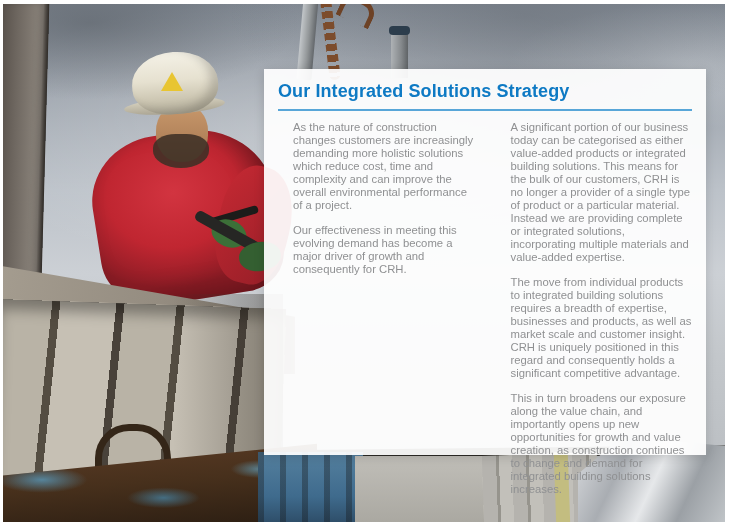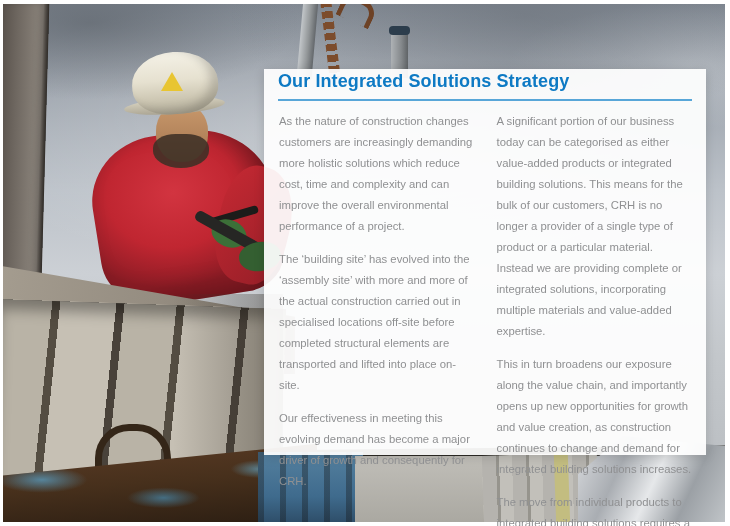--- a/index.html
+++ b/index.html
@@ -83,31 +83,31 @@
   .yellow-stripe{left:552px;top:448px;width:14px;height:74px;transform:rotate(-2deg);background:#c3bd80;}
   .plastic-sheet{left:575px;top:430px;width:160px;height:95px;
     clip-path:polygon(0 42%,28% 2%,100% 14%,100% 100%,0 100%);
     background:linear-gradient(115deg,#dcdee1 0%,#a9adb2 28%,#e6e8ea 48%,#9ba0a5 68%,#ccd0d3 100%);}
   .bottom-seam{left:255px;top:444px;width:475px;height:9px;transform:rotate(-.6deg);background:#2e2b26;}
 
   .content-panel{
     position:absolute;left:264px;top:69px;width:442px;height:386px;
     background:rgba(255,255,255,.93);
     box-shadow:0 2px 10px rgba(0,0,0,.15);
-    padding:2px 14px;box-sizing:border-box;
+    padding:12px 14px;box-sizing:border-box;
   }
   .page-title{
     margin:0;font-size:18px;font-weight:bold;letter-spacing:.1px;
     color:var(--title-blue,#0e7ac4);
   }
   .title-underline{height:2px;background:var(--underline-blue,#58a6d8);margin:7px 0 10px 0;border:none;}
   .columns{display:flex;gap:21px;}
   .col{flex:1;min-width:0;}
   .col p{
-    margin:0 0 12px 1px;font-size:11.3px;line-height:21px;
+    margin:0 0 12px 15px;font-size:11.3px;line-height:13px;
     color:var(--body-gray,#8f9092);
   }
 </style>
 </head>
 <body>
 
 <div class="page">
 
   <div class="photo">
     <div class="clouds"></div>
@@ -140,24 +140,23 @@
     <div class="yellow-stripe"></div>
     <div class="plastic-sheet"></div>
   </div>
 
   <div class="content-panel">
     <h1 class="page-title">Our Integrated Solutions Strategy</h1>
     <hr class="title-underline">
     <div class="columns">
       <div class="col">
         <p>As the nature of construction changes customers are increasingly demanding more holistic solutions which reduce cost, time and complexity and can improve the overall environmental performance of a project.</p>
-        <p>The ‘building site’ has evolved into the ‘assembly site’ with more and more of the actual construction carried out in specialised locations off-site before completed structural elements are transported and lifted into place on-site.</p>
         <p>Our effectiveness in meeting this evolving demand has become a major driver of growth and consequently for CRH.</p>
       </div>
       <div class="col">
         <p>A significant portion of our business today can be categorised as either value-added products or integrated building solutions. This means for the bulk of our customers, CRH is no longer a provider of a single type of product or a particular material. Instead we are providing complete or integrated solutions, incorporating multiple materials and value-added expertise.</p>
+        <p>The move from individual products to integrated building solutions requires a breadth of expertise, businesses and products, as well as market scale and customer insight. CRH is uniquely positioned in this regard and consequently holds a significant competitive advantage.</p>
         <p>This in turn broadens our exposure along the value chain, and importantly opens up new opportunities for growth and value creation, as construction continues to change and demand for integrated building solutions increases.</p>
-        <p>The move from individual products to integrated building solutions requires a breadth of expertise, businesses and products, as well as market scale and customer insight. CRH is uniquely positioned in this regard and consequently holds a significant competitive advantage.</p>
       </div>
     </div>
   </div>
 
 </div>
 
 </body></html>

